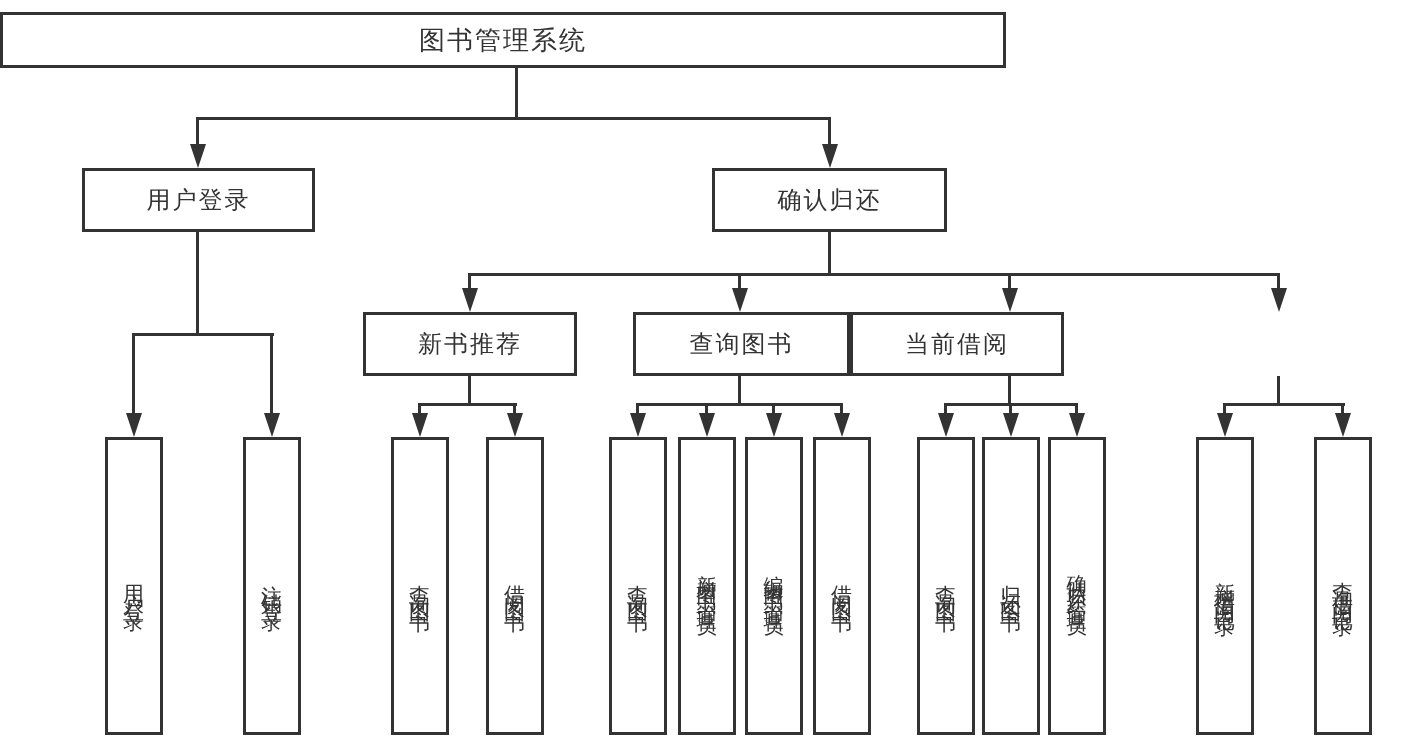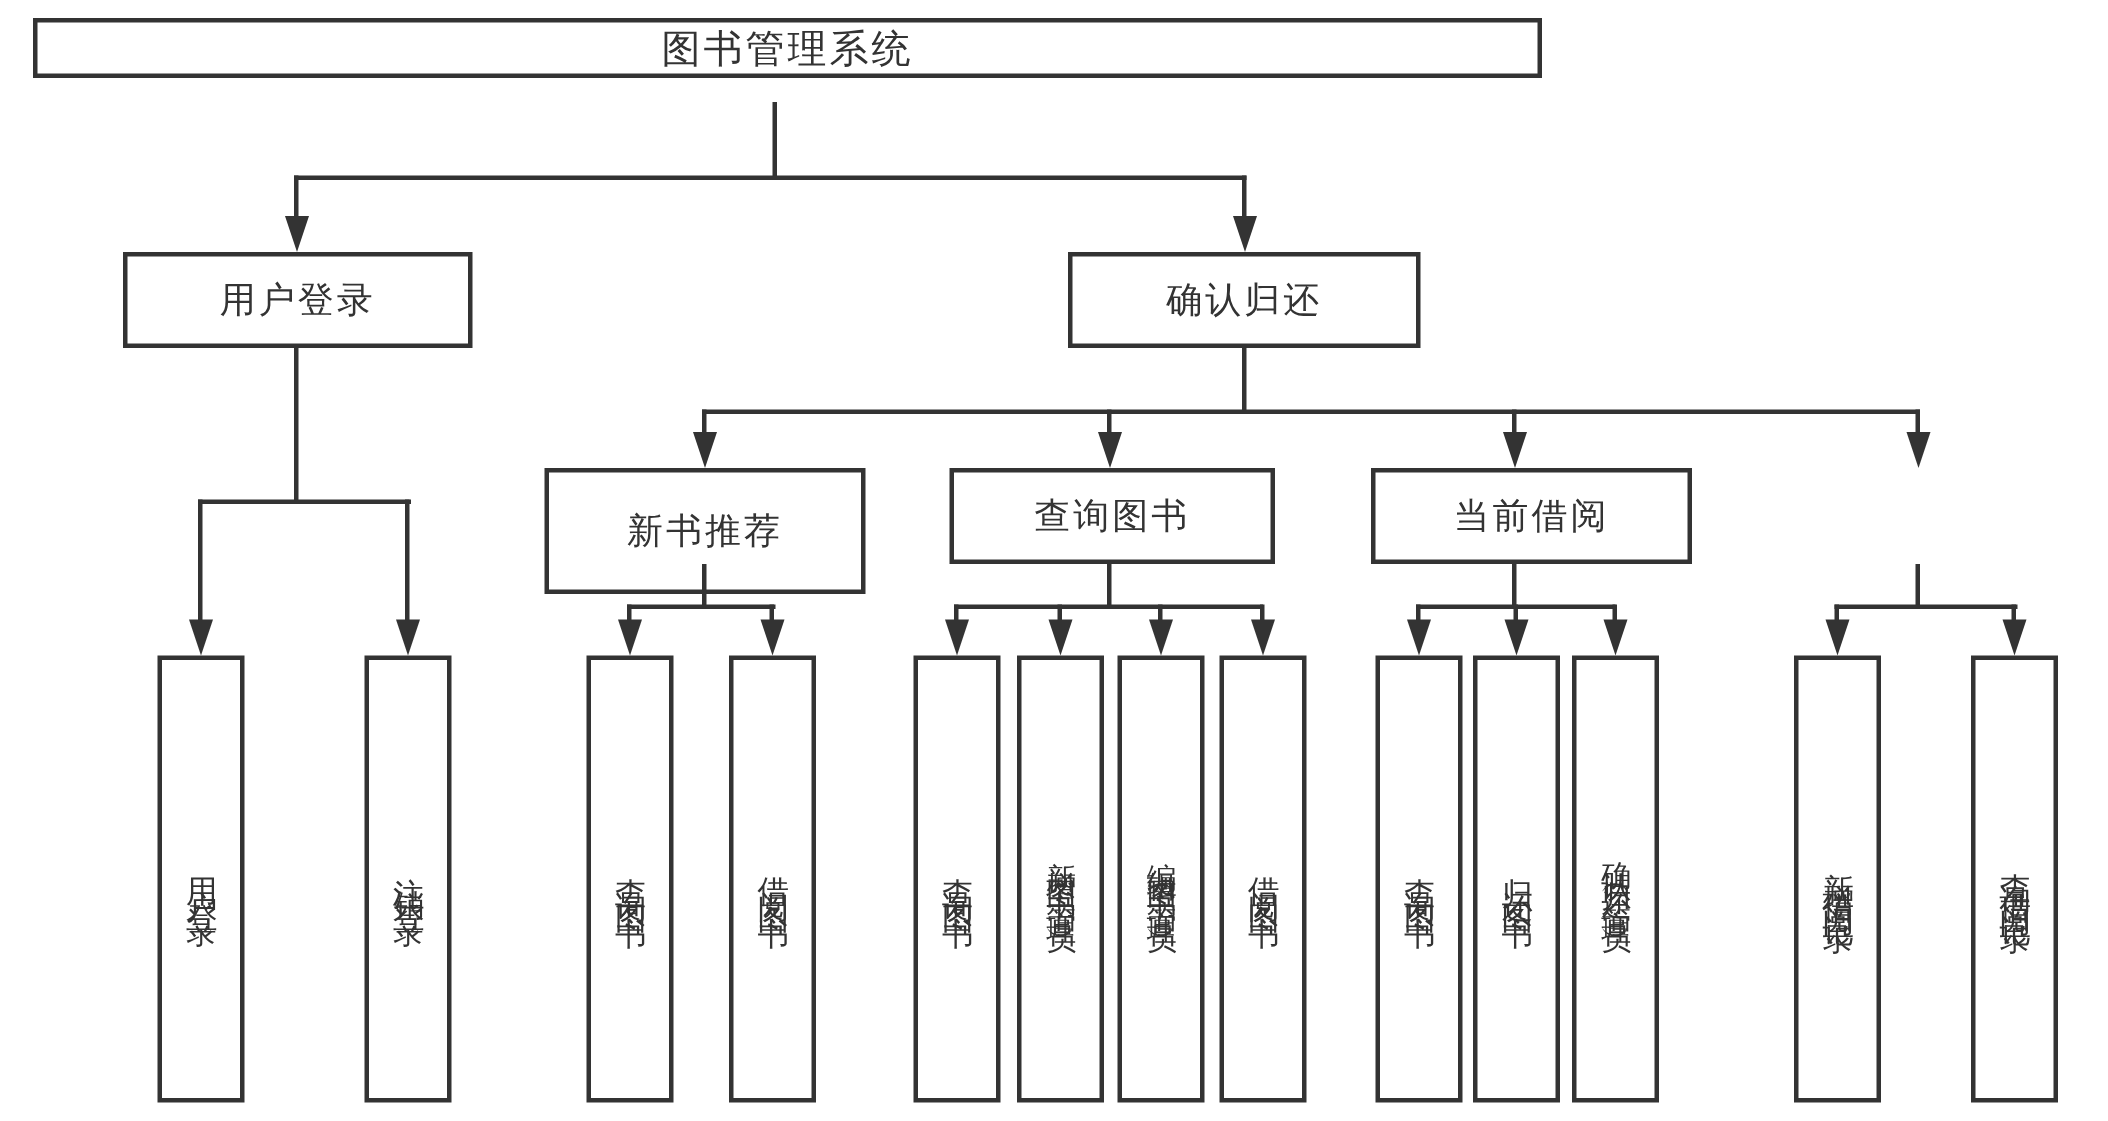--- a/index.html
+++ b/index.html
@@ -65,38 +65,38 @@
     z-index:10;
     letter-spacing:1px;
     white-space:nowrap;
   }
 </style>
 </head>
 <body>
 
 <div class="canvas">
 
-  <div class="box" style="left:22px;top:12px;width:1006px;height:40px">
+  <div class="box" style="left:0;top:12px;width:1006px;height:56px">
     <span class="h-lbl title">图书管理系统</span>
   </div>
 
   <div class="box" style="left:82px;top:168px;width:233px;height:64px">
     <span class="h-lbl">用户登录</span>
   </div>
   <div class="box" style="left:712px;top:168px;width:235px;height:64px">
     <span class="h-lbl">确认归还</span>
   </div>
 
-  <div class="box" style="left:363px;top:312px;width:214px;height:84px">
+  <div class="box" style="left:363px;top:312px;width:214px;height:64px">
     <span class="h-lbl">新书推荐</span>
   </div>
   <div class="box" style="left:633px;top:312px;width:217px;height:64px">
     <span class="h-lbl">查询图书</span>
   </div>
-  <div class="box" style="left:914px;top:312px;width:214px;height:64px">
+  <div class="box" style="left:850px;top:312px;width:214px;height:64px">
     <span class="h-lbl">当前借阅</span>
   </div>
 
   <div class="box" style="left:105px;top:437px;width:58px;height:298px">
     <span class="v-lbl">用户登录</span>
   </div>
   <div class="box" style="left:243px;top:437px;width:58px;height:298px">
     <span class="v-lbl">注销登录</span>
   </div>
 

